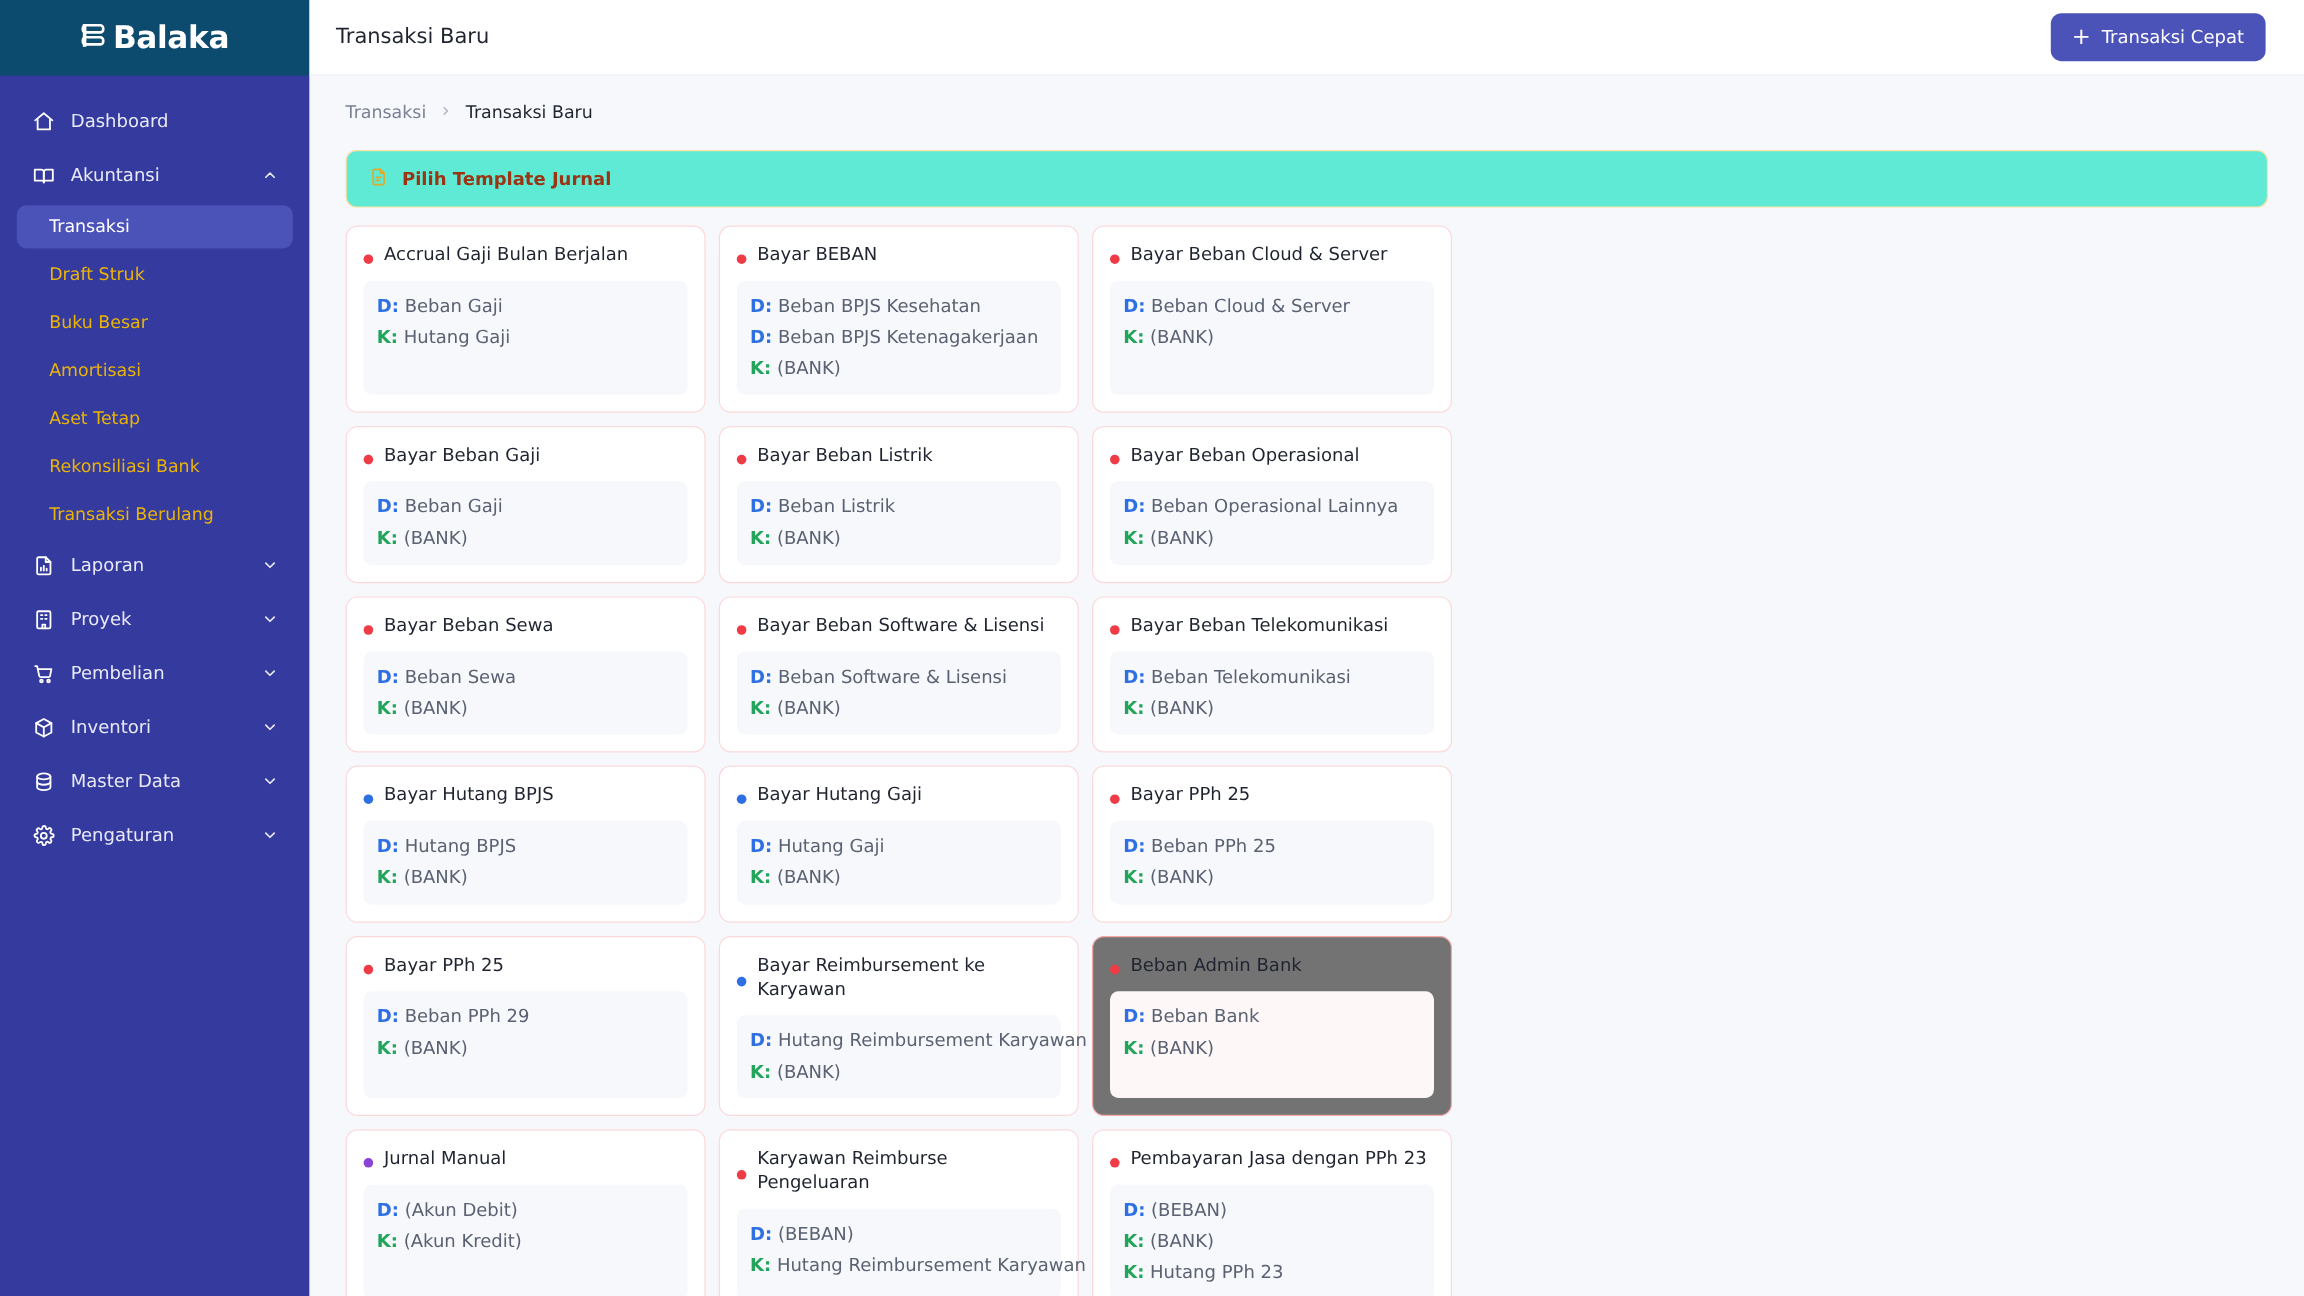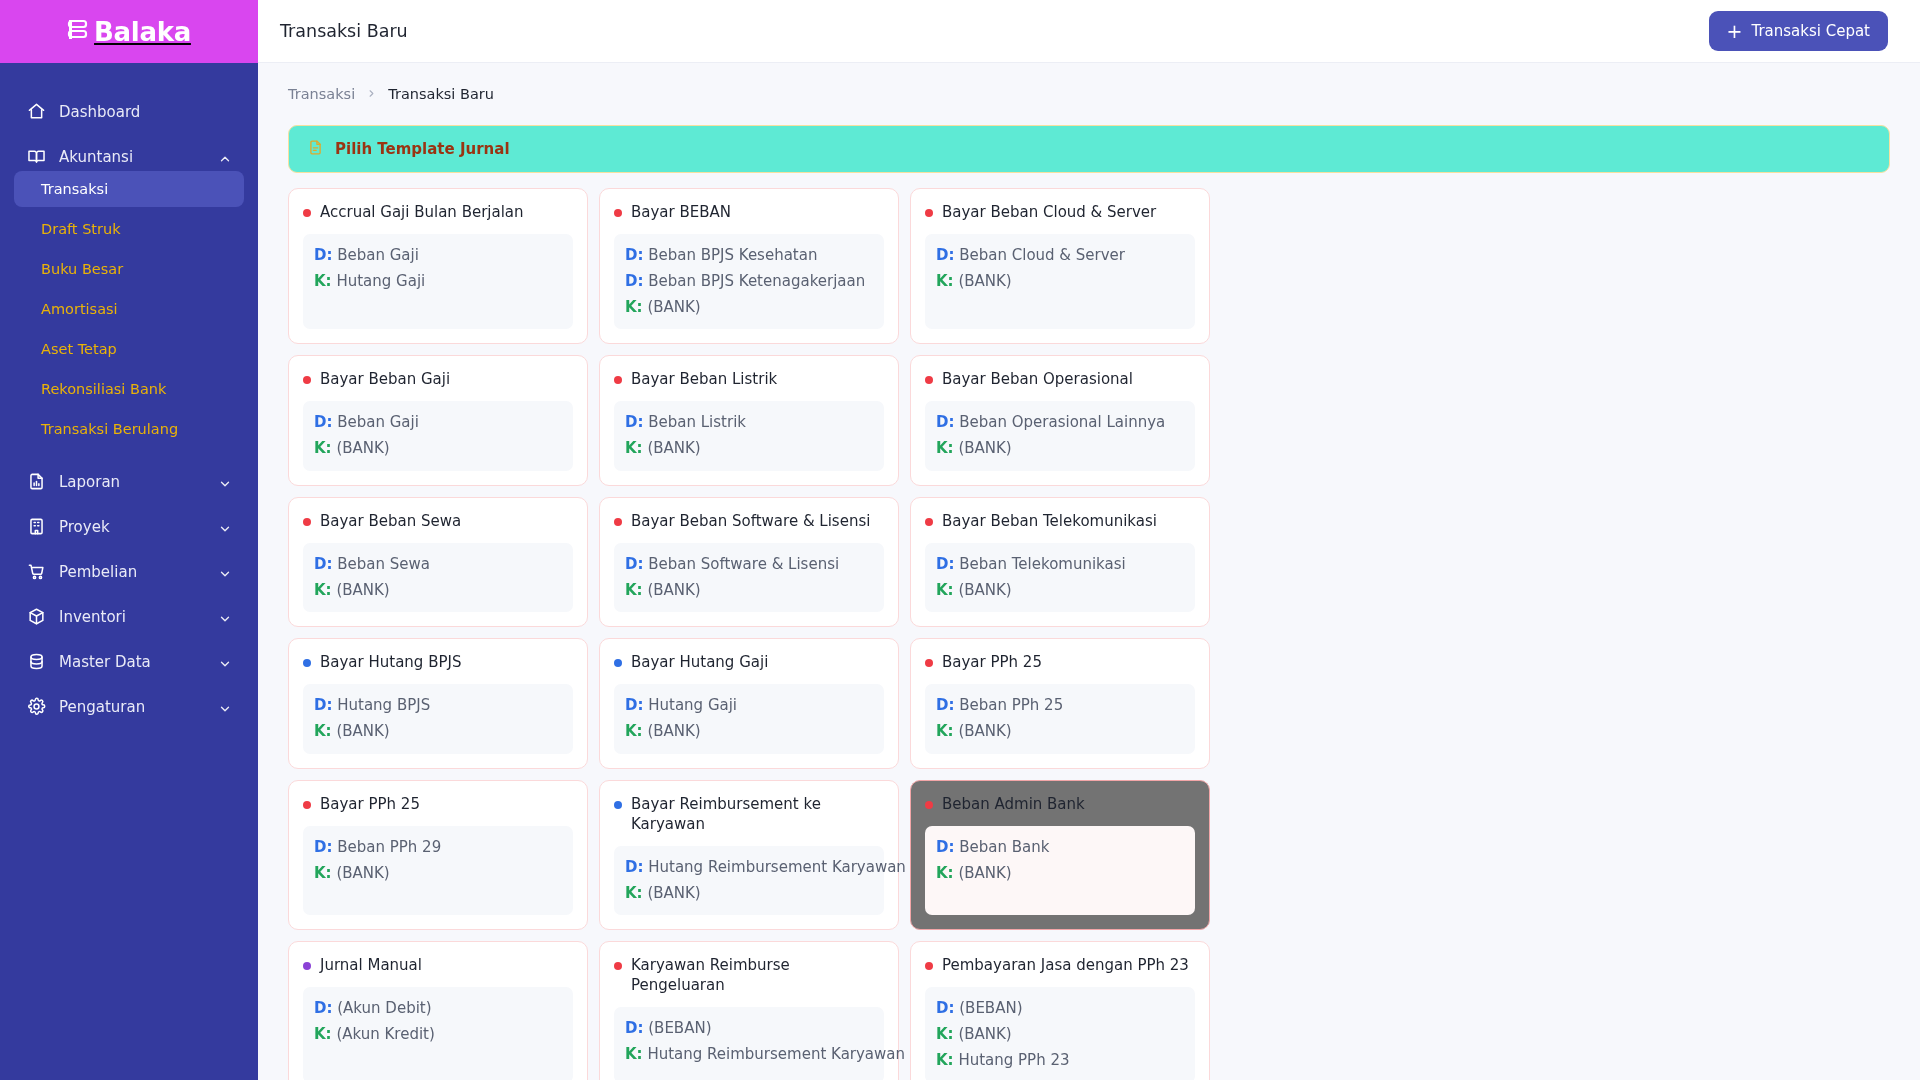--- a/index.html
+++ b/index.html
@@ -13,32 +13,32 @@
 
   
   .sidebar {
     width: 258px; min-width: 258px; height: 1080px;
     background: #343a9e;
     display: flex; flex-direction: column;
     overflow: hidden;
   }
   .logo-bar {
     height: 63px; min-height: 63px;
-    background: #d946ef;
-    display: flex; align-items: center; justify-content: center; text-decoration: underline;
+    background: #0c4a6e;
+    display: flex; align-items: center; justify-content: center;
   }
   .logo-wrap { display: flex; align-items: center; gap: 5px; }
   .logo-mark { display: block; }
   .logo-text {
     color: #ffffff; font-size: 26px; font-weight: bold;
     letter-spacing: -0.3px;
   }
   .nav { padding-top: 18px; flex: 1; }
   .nav-item {
-    display: flex; align-items: flex-end;
+    display: flex; align-items: center;
     height: 40px; margin: 0 14px 5px 14px;
     padding: 0 12px;
     border-radius: 8px;
     color: #e9eaf7; font-size: 15px;
     cursor: pointer;
   }
   .nav-item .nav-ico {
     width: 20px; height: 20px; margin-right: 13px;
     display: flex; align-items: center; justify-content: center;
     flex: 0 0 20px;
@@ -112,21 +112,21 @@
     padding: 14px 14px 14px 14px;
     min-height: 102px;
     display: flex; flex-direction: column;
     cursor: pointer;
   }
   .card.hovered {
     background: #737373;
     border-color: #f3a6a8;
   }
   .card-head {
-    display: flex; align-items: flex-start; gap: 9px;
+    display: flex; align-items: center; gap: 9px;
     margin-bottom: 11px;
   }
   .dot {
     width: 8px; height: 8px; border-radius: 50%;
     margin-top: 6px; flex: 0 0 8px;
   }
   .dot.red { background: #ef3b45; }
   .dot.blue { background: #2f6fe4; }
   .dot.purple { background: #8b42d6; }
   .card-title {

